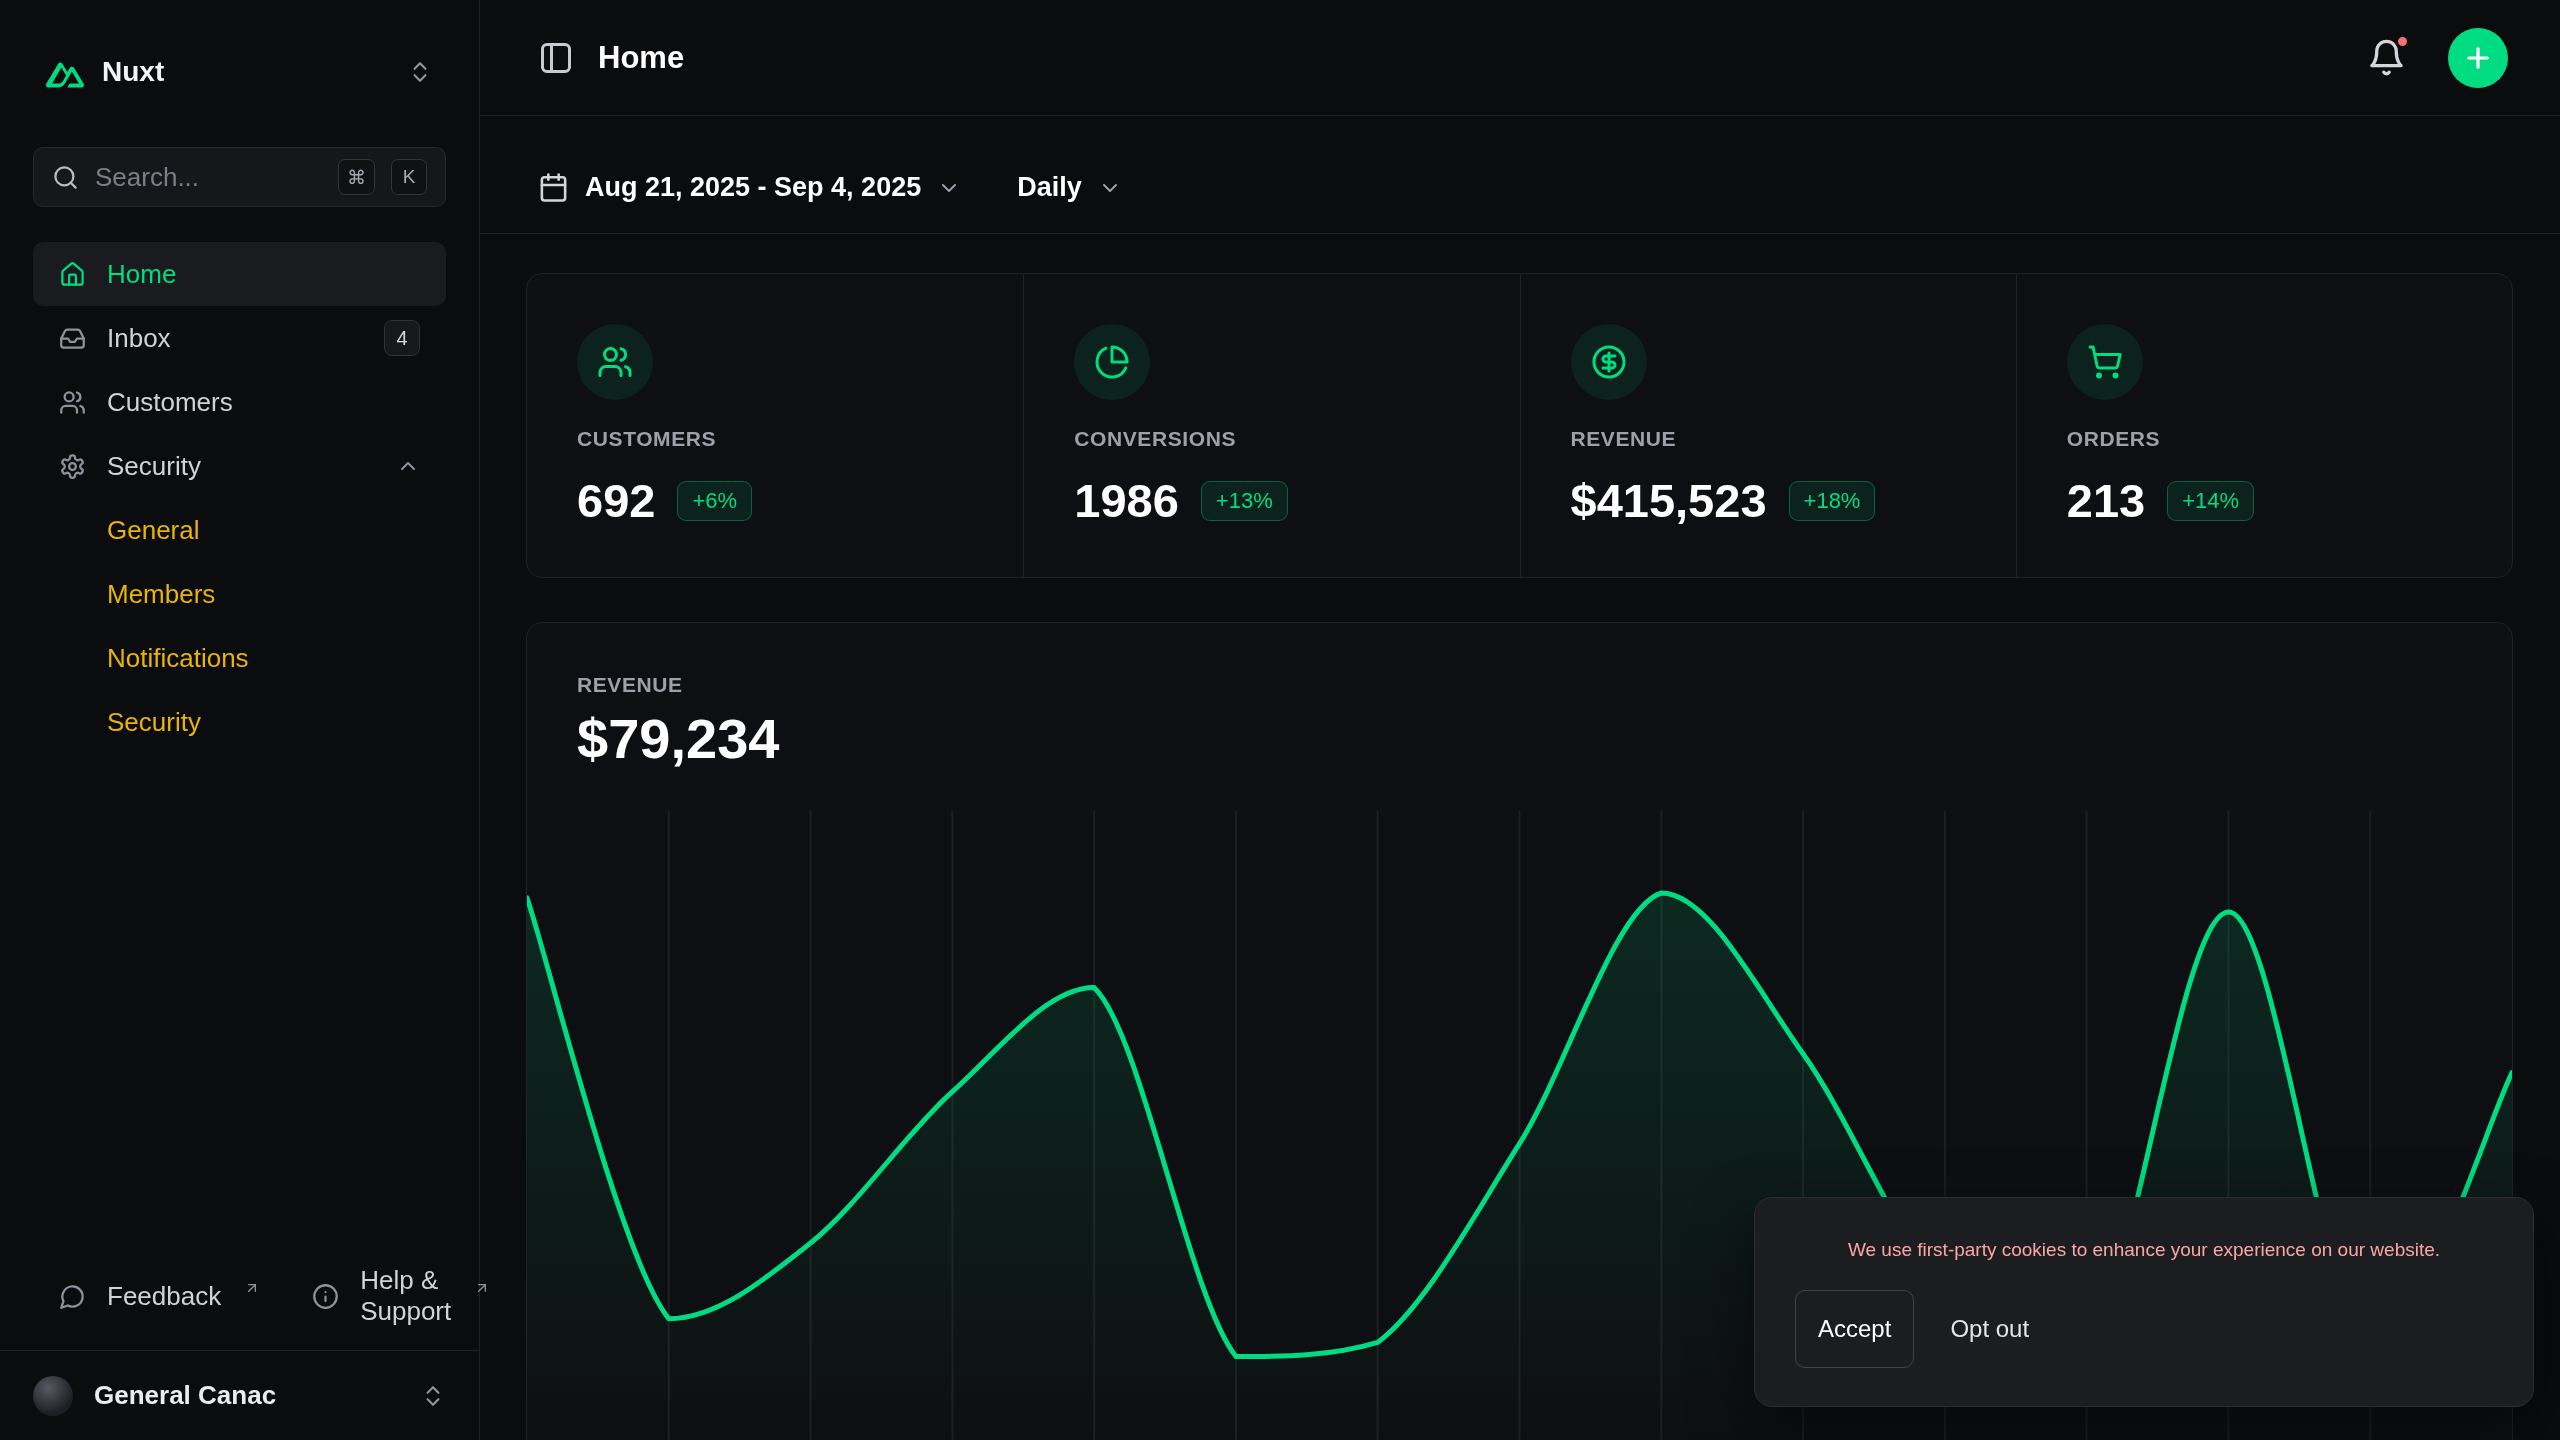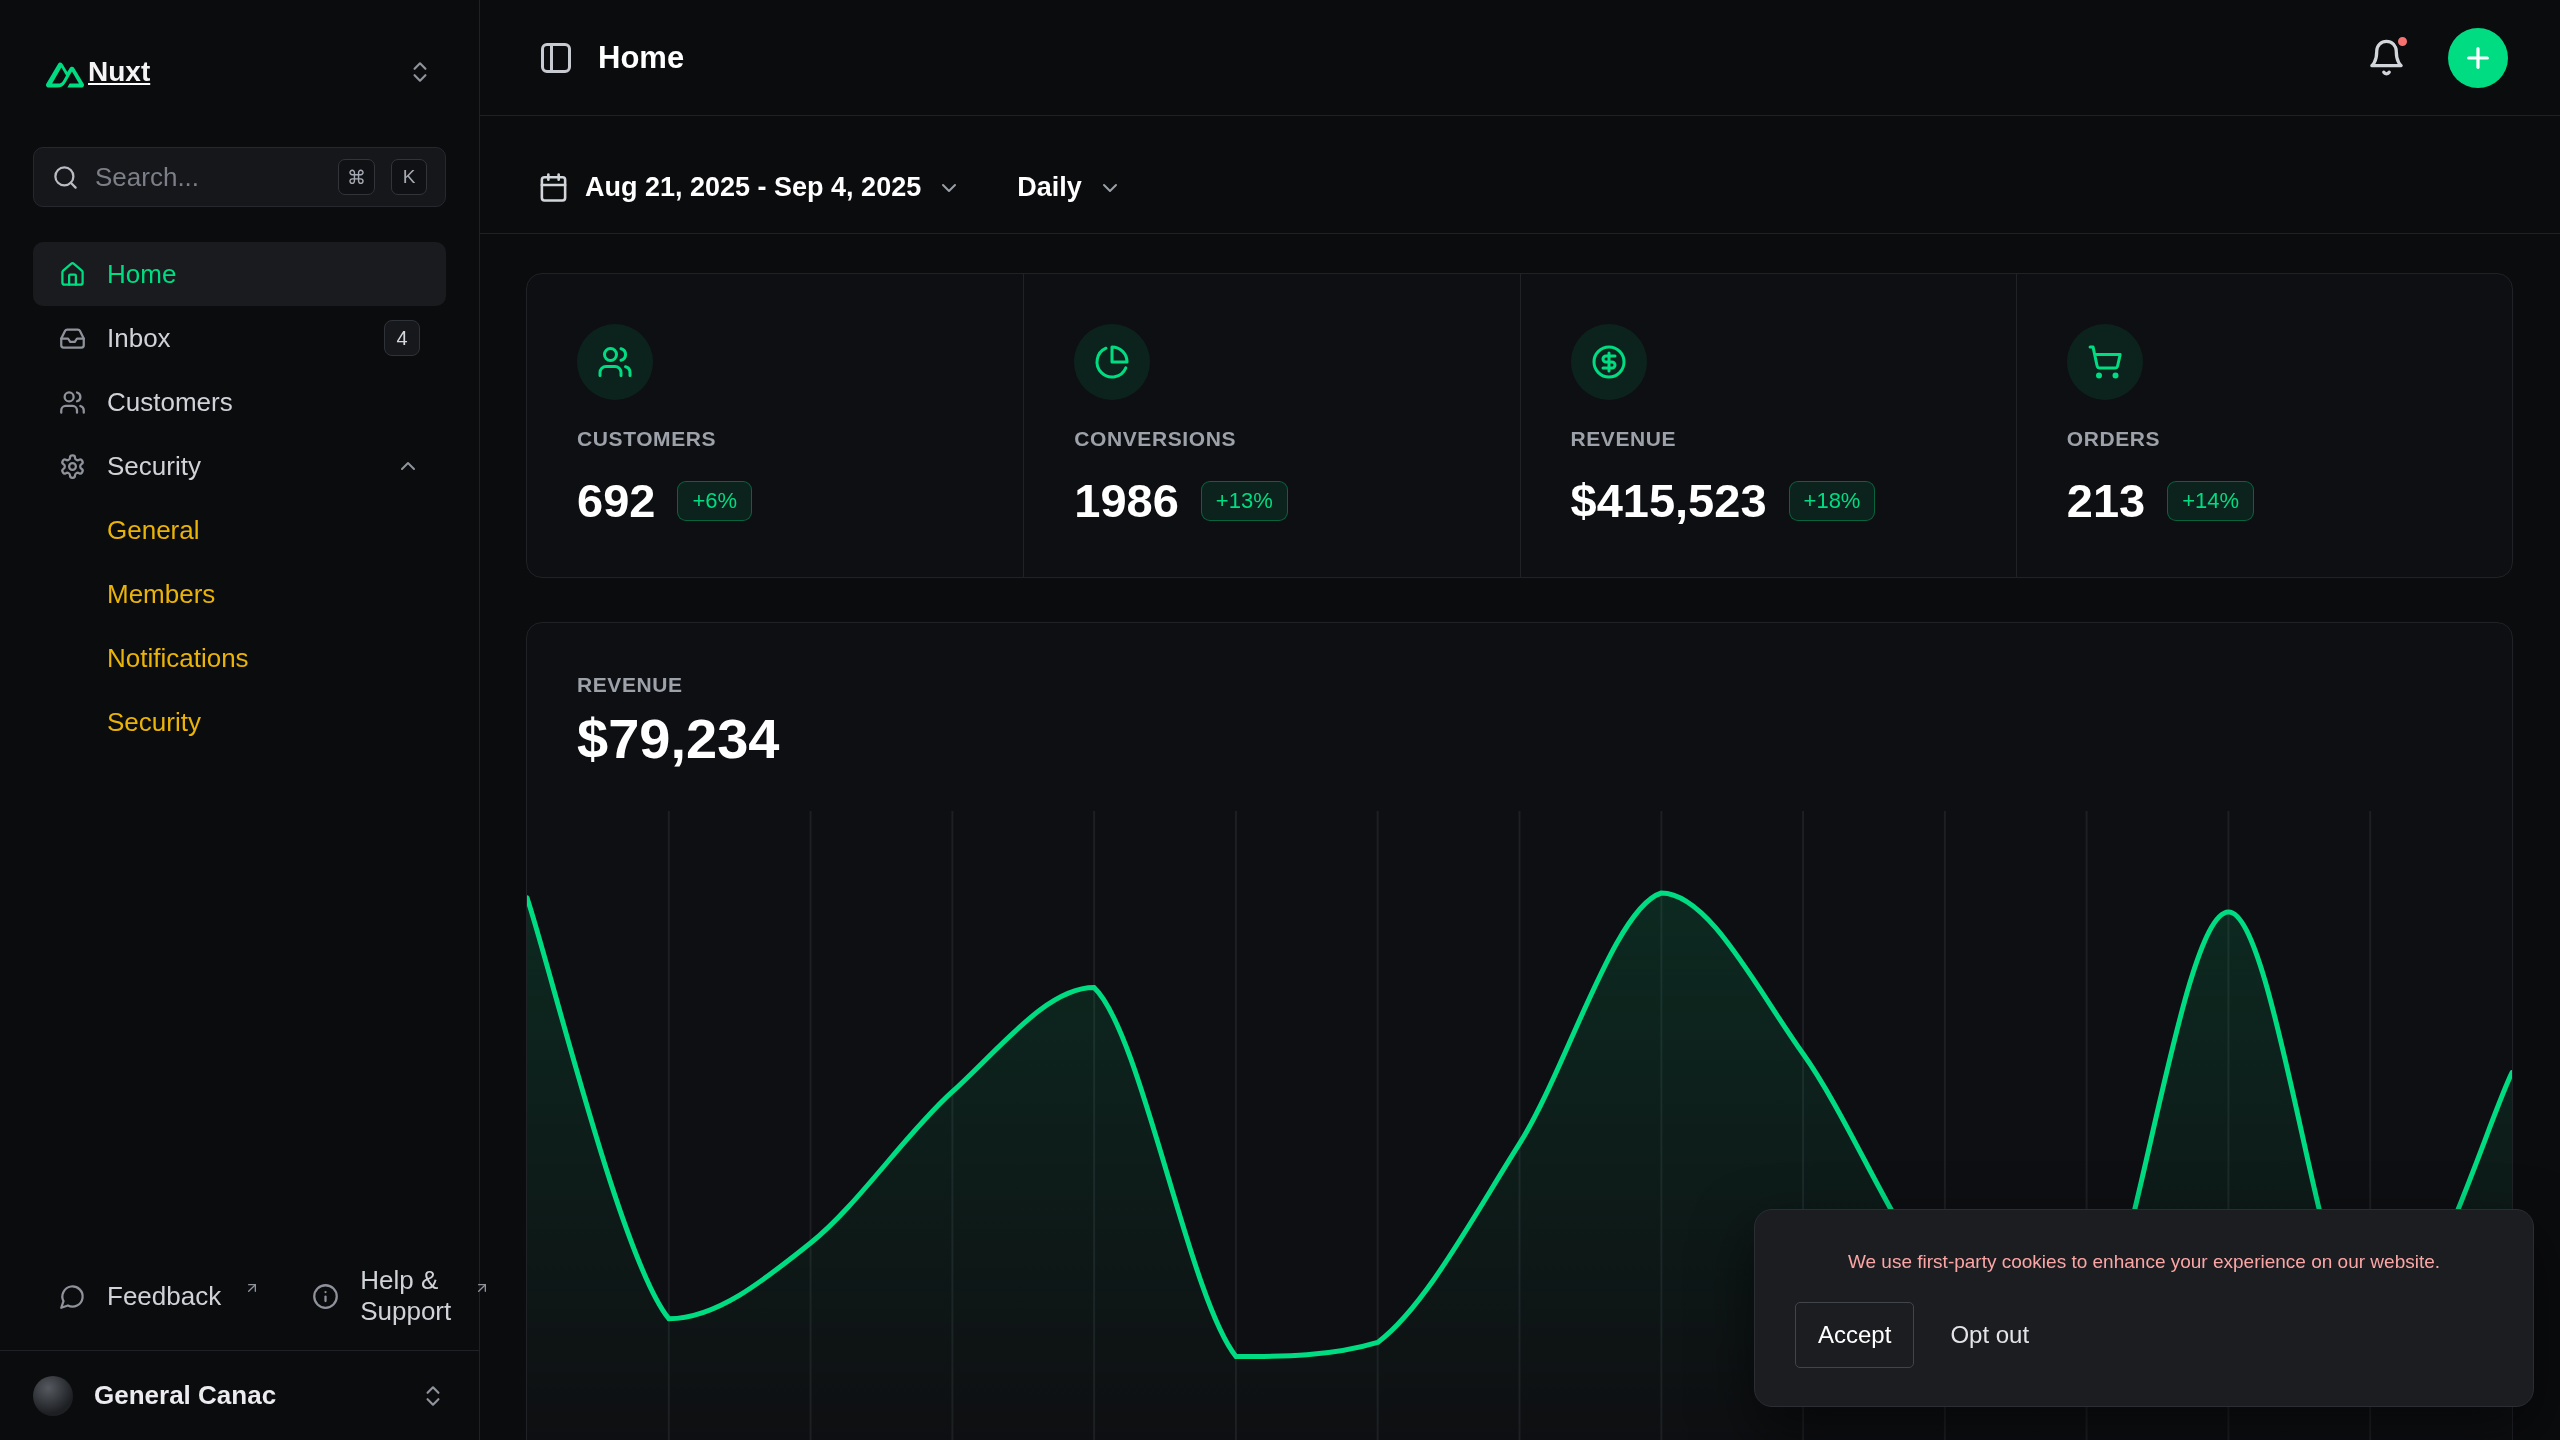--- a/index.html
+++ b/index.html
@@ -7,22 +7,22 @@
               font-family:"Liberation Sans", sans-serif; }
   button { font-family:inherit; cursor:pointer; }
   svg { display:block; }
 
   .app { display:flex; width:2560px; height:1440px; }
 
   
   .sidebar { width:480px; min-width:480px; height:100%; border-right:1px solid #1f2125;
              display:flex; flex-direction:column; }
   .sb-top { padding:40px 33px 0; }
-  .workspace-btn { display:flex; align-items:center; gap:4px; height:64px; padding:0 13px;
-                   border-radius:10px; cursor:pointer;text-decoration:underline; }
+  .workspace-btn { display:flex; align-items:center; gap:18px; height:64px; padding:0 13px;
+                   border-radius:10px; cursor:pointer; }
   .logo { width:38px; height:32px; }
   .ws-name { font-size:28px; font-weight:700; color:#f4f4f5; }
   .sel-ic { margin-left:auto; color:#8f939b; }
 
   .search { margin:43px 33px 0; height:60px; border-radius:10px; background:#16171b;
             border:1px solid #26282d; display:flex; align-items:center; gap:16px;
             padding:0 18px; cursor:pointer; }
   .search-ic { color:#b9bcc3; }
   .search-label { font-size:26px; color:#7c7f88; flex:1; }
   .kbd { min-width:36px; height:36px; padding:0 8px; border:1px solid #32343a; border-radius:7px;
@@ -98,21 +98,21 @@
   .chart-wrap { margin-top:44px; height:632px; }
   .chart { width:100%; height:100%; }
 
   
   .cookie { position:fixed; right:26px; bottom:33px; width:780px; background:#1b1d21;
             border:1px solid #2b2d32; border-radius:18px; padding:38px 40px;
             box-shadow:0 24px 60px rgba(0,0,0,0.55); z-index:10; }
   .cookie-text { font-size:19px; line-height:1.5; color:#fca5a5;text-align:center; }
   .cookie-actions { margin-top:26px; display:flex; align-items:center; gap:36px; }
   .accept-btn { font-size:24px; color:#fff; border:1px solid #42444b; background:transparent;
-                border-radius:5px; padding:18px 22px; }
+                border-radius:10px; padding:24px 22px; }
   .optout-btn { font-size:24px; color:#e4e4e7; background:none; border:none; }
 </style>
 </head>
 <body>
 
 <div class="app">
 
   <aside class="sidebar">
     <div class="sb-top">
       <div class="workspace-btn">

